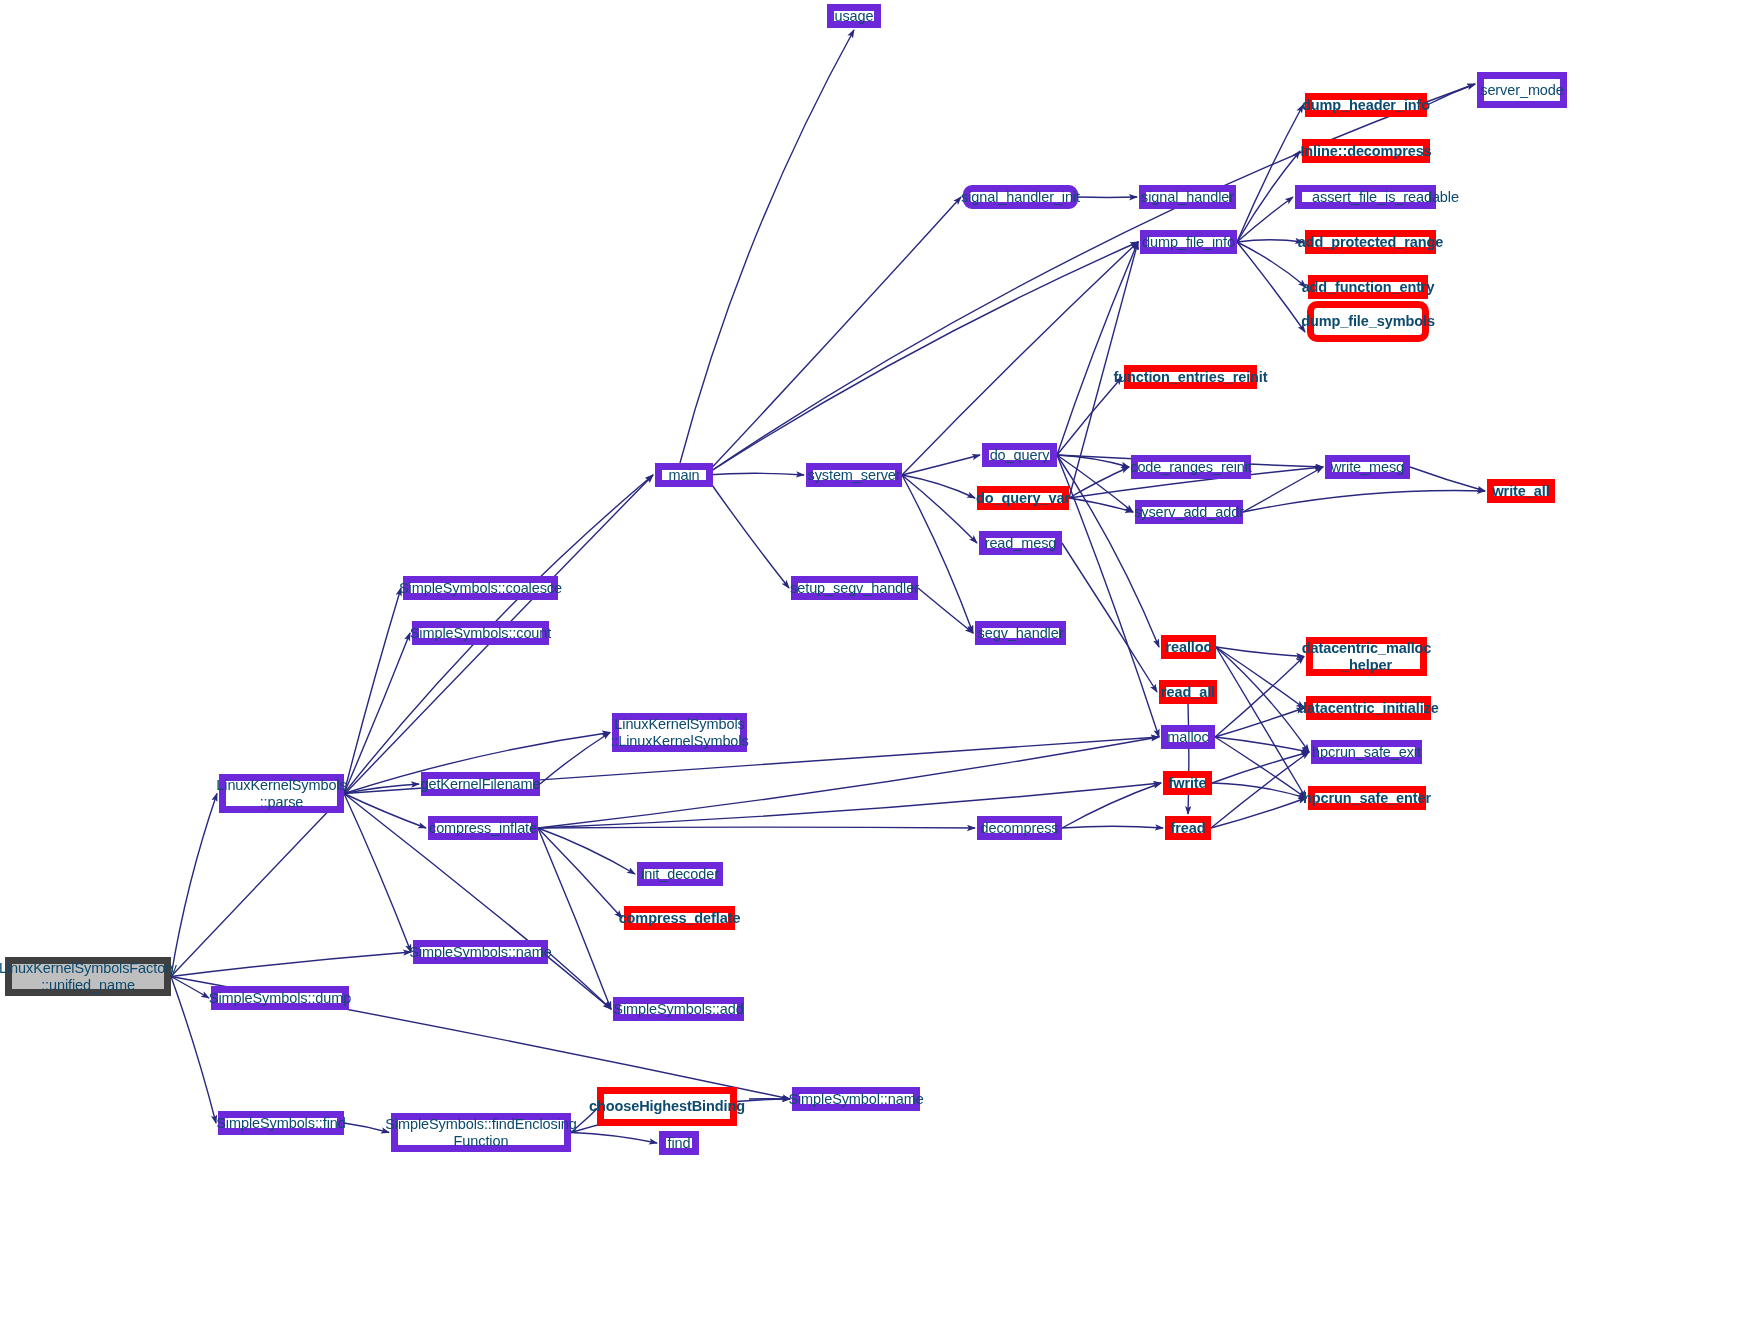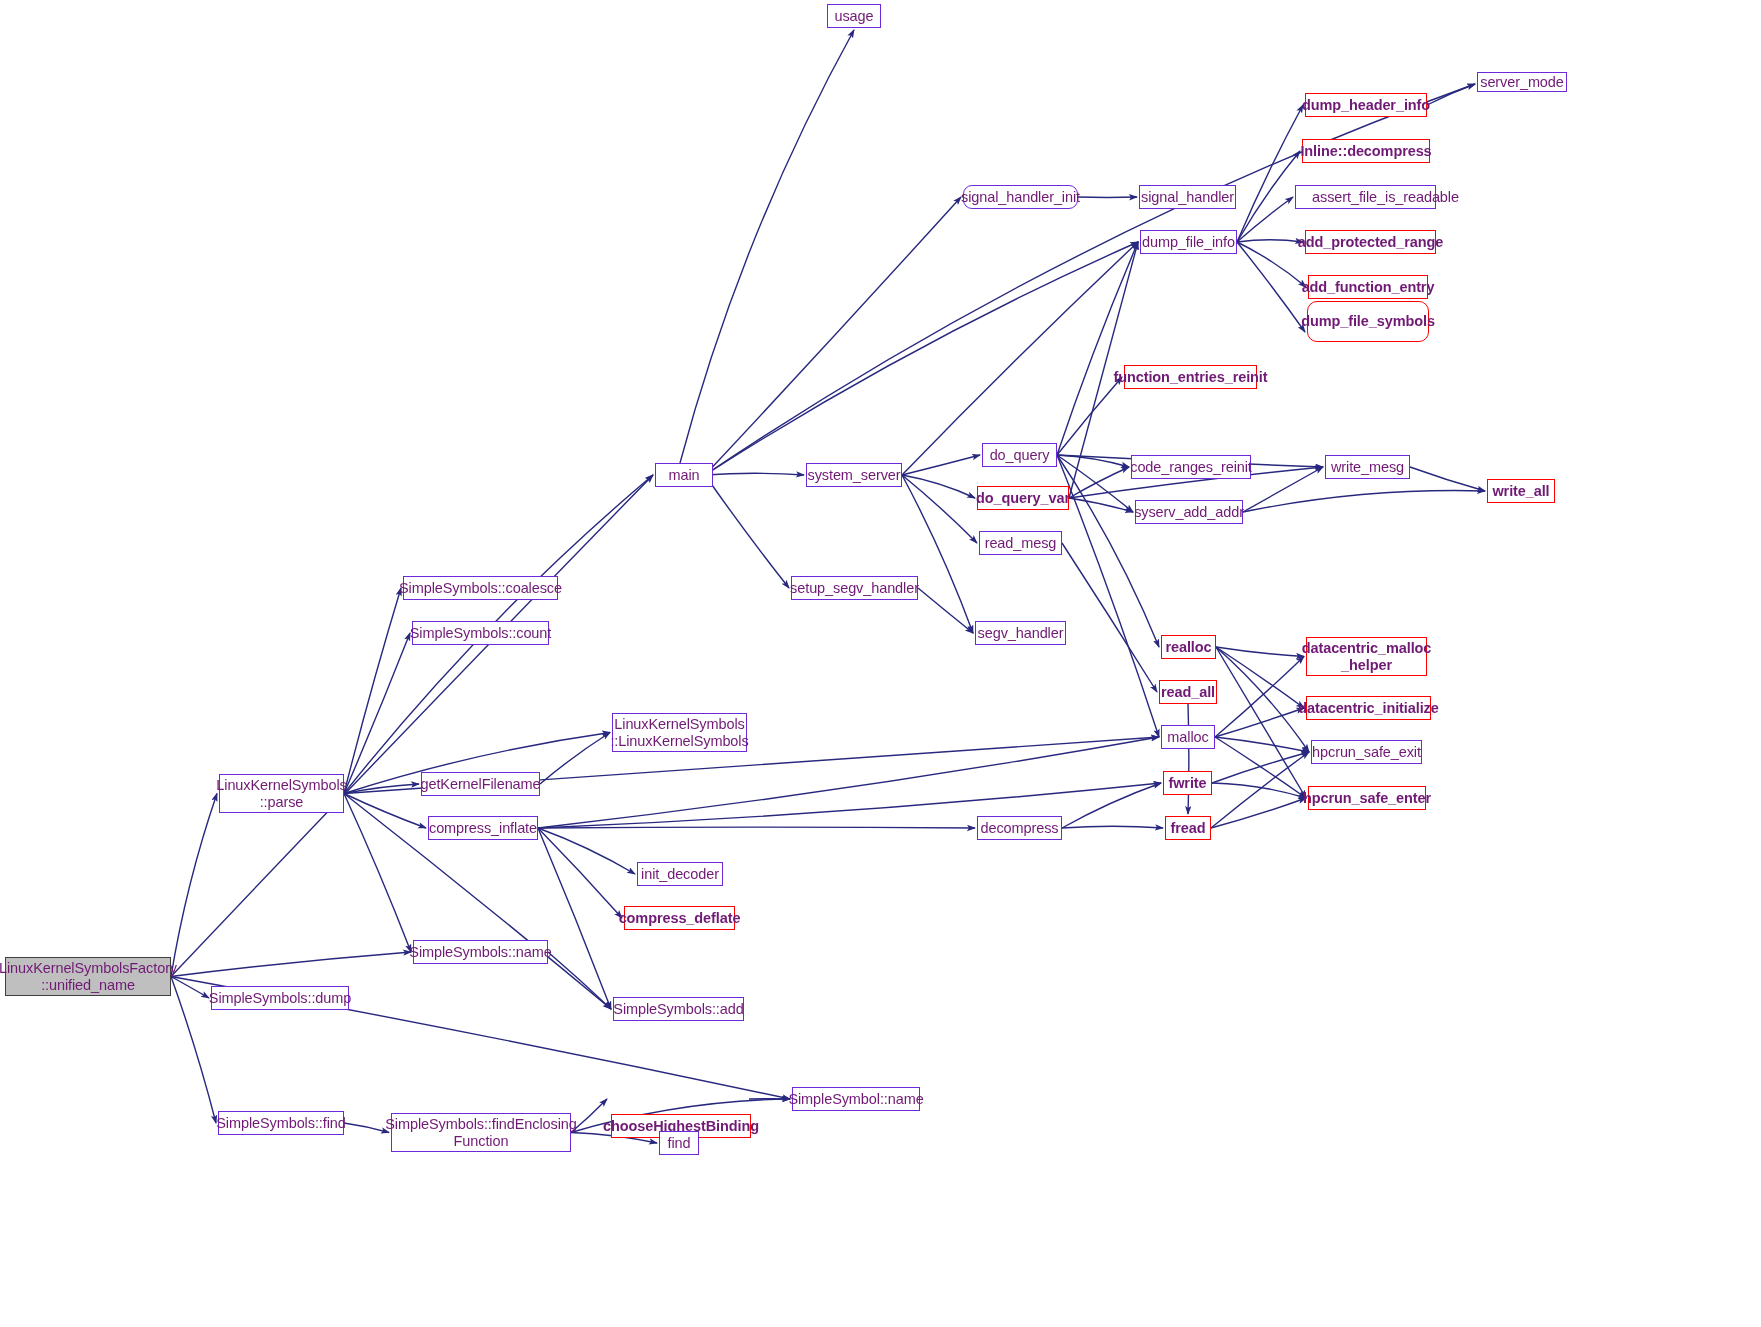--- a/index.html
+++ b/index.html
@@ -23,22 +23,22 @@
     pointer-events: none;
   }
   .gnode {
     position: absolute;
     box-sizing: border-box;
     display: flex;
     align-items: center;
     justify-content: center;
     text-align: center;
     background: #ffffff;
-    border: 1px solid #6d28d9;
-    color: #701a75;
+    border: 7px solid #6d28d9;
+    color: #0c4a6e;
     font-size: 14.5px;
     line-height: 1.12;
     white-space: pre;
     letter-spacing: -0.1px;
     z-index: 3;
   }
   .gnode.red {
     border-color: #ff0000;
     font-weight: bold;
   }
@@ -133,21 +133,21 @@
         <path d="M344.0,1123.0 Q366.8,1126.2 389.0,1132.5" marker-end="url(#arrow)"></path>
         <path d="M571.0,1132.5 Q589.8,1116.6 607.0,1099.0" marker-end="url(#arrow)"></path>
         <path d="M571.0,1132.5 Q614.4,1134.1 657.0,1143.0" marker-end="url(#arrow)"></path>
         <path d="M571.0,1132.5 Q678.2,1100.6 790.0,1099.0" marker-end="url(#arrow)"></path>
         <path d="M749.0,1099.0 Q769.5,1098.5 790.0,1099.0" marker-end="url(#arrow)"></path>
         <path d="M1188.0,704.0 Q1189.7,759.0 1188.0,814.0" marker-end="url(#arrow)"></path>
       </g>
   </svg>
   <div id="nodes">
       <div class="gnode" style="left: 827px; top: 4px; width: 54px; height: 24px;">usage</div>
-      <div class="gnode" style="left: 1477px; top: 72px; width: 90px; height: 20px;">server_mode</div>
+      <div class="gnode" style="left: 1477px; top: 72px; width: 90px; height: 36px;">server_mode</div>
       <div class="gnode red" style="left: 1305px; top: 93px; width: 122px; height: 24px;">dump_header_info</div>
       <div class="gnode red" style="left: 1302px; top: 139px; width: 128px; height: 24px;">Inline::decompress</div>
       <div class="gnode" style="left: 963px; top: 185px; width: 115px; height: 24px; border-radius: 9px;">signal_handler_init</div>
       <div class="gnode" style="left: 1139px; top: 185px; width: 97px; height: 24px;">signal_handler</div>
       <div class="gnode" style="left: 1295px; top: 185px; width: 141px; height: 24px; padding-left: 40px;">assert_file_is_readable</div>
       <div class="gnode" style="left: 1140px; top: 230px; width: 97px; height: 24px;">dump_file_info</div>
       <div class="gnode red" style="left: 1305px; top: 230px; width: 131px; height: 24px;">add_protected_range</div>
       <div class="gnode red" style="left: 1308px; top: 275px; width: 120px; height: 24px;">add_function_entry</div>
       <div class="gnode red" style="left: 1307px; top: 301px; width: 122px; height: 41px; border-radius: 10px;">dump_file_symbols</div>
       <div class="gnode red" style="left: 1124px; top: 365px; width: 133px; height: 24px;">function_entries_reinit</div>
@@ -181,20 +181,20 @@
       <div class="gnode" style="left: 428px; top: 816px; width: 110px; height: 24px;">compress_inflate</div>
       <div class="gnode" style="left: 977px; top: 816px; width: 85px; height: 24px;">decompress</div>
       <div class="gnode red" style="left: 1165px; top: 816px; width: 46px; height: 24px;">fread</div>
       <div class="gnode" style="left: 637px; top: 862px; width: 86px; height: 24px;">init_decoder</div>
       <div class="gnode red" style="left: 624px; top: 906px; width: 111px; height: 24px;">compress_deflate</div>
       <div class="gnode" style="left: 413px; top: 940px; width: 135px; height: 24px;">SimpleSymbols::name</div>
       <div class="gnode current" style="left: 5px; top: 957px; width: 166px; height: 39px;">LinuxKernelSymbolsFactory
 ::unified_name</div>
       <div class="gnode" style="left: 211px; top: 986px; width: 138px; height: 24px;">SimpleSymbols::dump</div>
       <div class="gnode" style="left: 613px; top: 997px; width: 131px; height: 24px;">SimpleSymbols::add</div>
-      <div class="gnode red" style="left: 611px; top: 1087px; width: 140px; height: 24px; margin-top: 27px;">chooseHighestBinding</div>
+      <div class="gnode red" style="left: 597px; top: 1087px; width: 140px; height: 39px;">chooseHighestBinding</div>
       <div class="gnode" style="left: 792px; top: 1087px; width: 128px; height: 24px;">SimpleSymbol::name</div>
       <div class="gnode" style="left: 218px; top: 1111px; width: 126px; height: 24px;">SimpleSymbols::find</div>
       <div class="gnode" style="left: 391px; top: 1113px; width: 180px; height: 39px;">SimpleSymbols::findEnclosing
 Function</div>
       <div class="gnode" style="left: 659px; top: 1131px; width: 40px; height: 24px;">find</div>
     </div>
 </div>
 
 </body></html>

